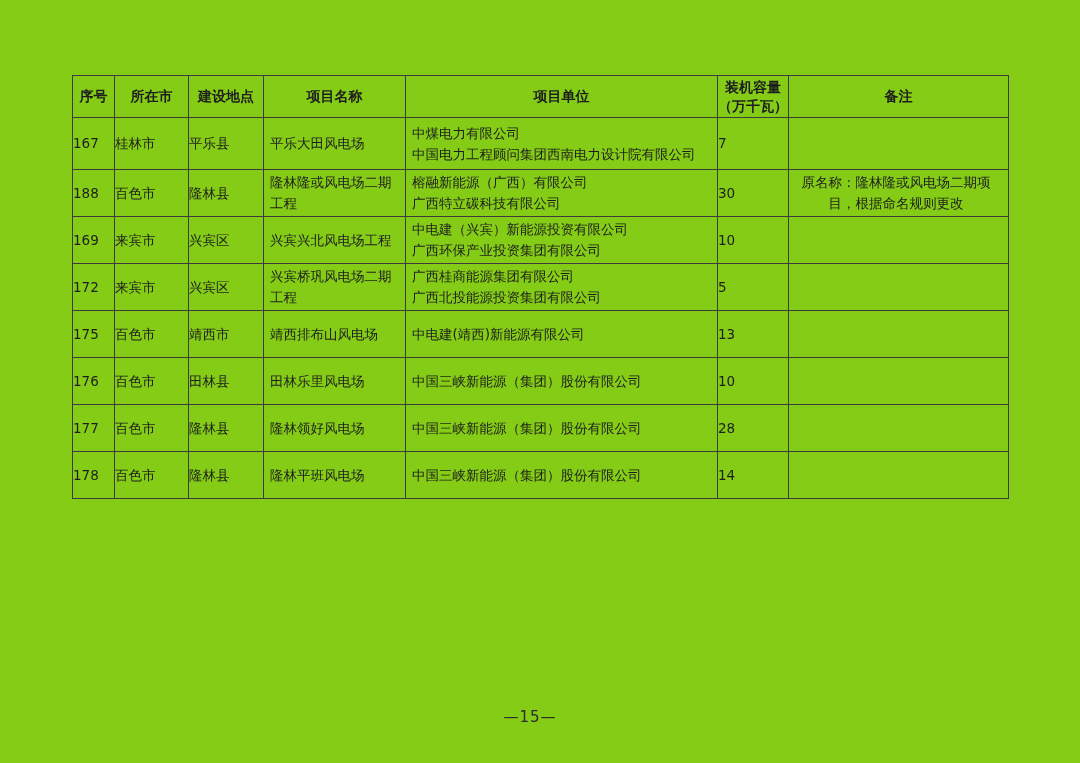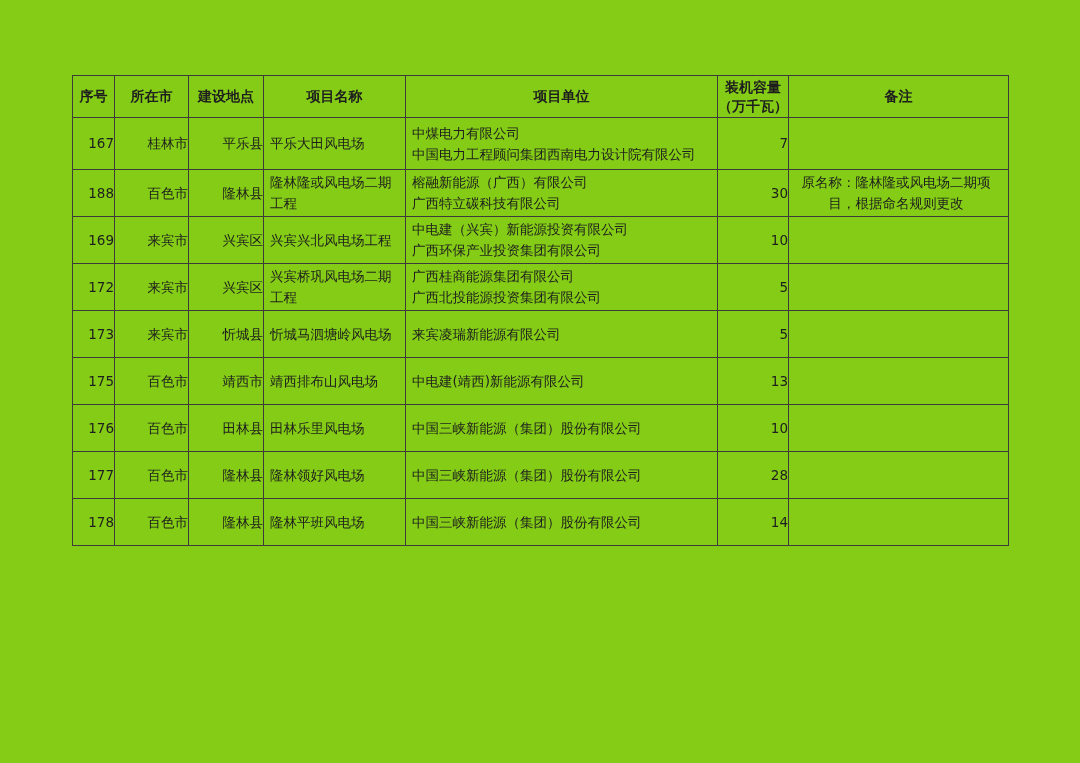--- a/index.html
+++ b/index.html
@@ -32,21 +32,21 @@
   }
   table.doc-table th {
     height: 42px;
     font-weight: bold;
     font-size: 14px;
     text-align: center;
     line-height: 1.3;
   }
   table.doc-table tr.data-row { height: 47px; }
   table.doc-table tr.data-row.tall { height: 52px; }
-  td.center { text-align: right; }
+  td.center { text-align: left; }
   td.left { text-align: left; padding-left: 6px; padding-right: 4px; }
   td.remark-cell { text-align: center; padding-right: 5px; font-size: 13px; margin-left: 32px; }
   td.num { font-size: 13px; }
   .page-number {
     position: absolute;
     left: 0; right: 20px; top: 708px;
     text-align: center;
     font-size: 15px;
     color: #2c2c2c;
     letter-spacing: 1px;
@@ -118,29 +118,20 @@
         <td class="center num">172</td>
         <td class="center">来宾市</td>
         <td class="center">兴宾区</td>
         <td class="left">兴宾桥巩风电场二期工程</td>
         <td class="left">广西桂商能源集团有限公司
 广西北投能源投资集团有限公司</td>
         <td class="center num">5</td>
         <td class="remark-cell"></td>
       </tr>
 
-      <tr class="data-row">
-        <td class="center num">173</td>
-        <td class="center">来宾市</td>
-        <td class="center">忻城县</td>
-        <td class="left">忻城马泗塘岭风电场</td>
-        <td class="left">来宾凌瑞新能源有限公司</td>
-        <td class="center num">5</td>
-        <td class="remark-cell"></td>
-      </tr>
 
 
       <tr class="data-row">
         <td class="center num">175</td>
         <td class="center">百色市</td>
         <td class="center">靖西市</td>
         <td class="left">靖西排布山风电场</td>
         <td class="left">中电建(靖西)新能源有限公司</td>
         <td class="center num">13</td>
         <td class="remark-cell"></td>
@@ -171,13 +162,14 @@
         <td class="center">百色市</td>
         <td class="center">隆林县</td>
         <td class="left">隆林平班风电场</td>
         <td class="left">中国三峡新能源（集团）股份有限公司</td>
         <td class="center num">14</td>
         <td class="remark-cell"></td>
       </tr>
     </tbody>
   </table>
 
+  <div class="page-number">—15—</div>
 </div>
 
 </body></html>

